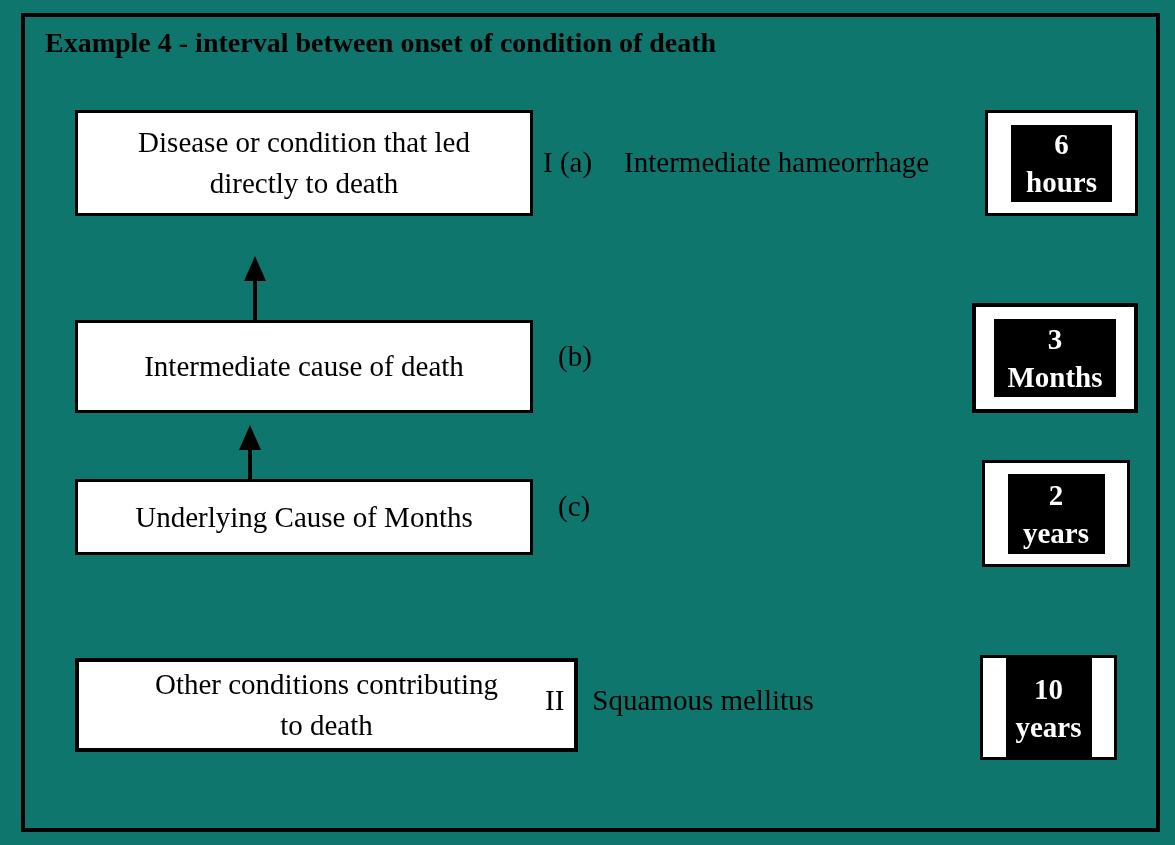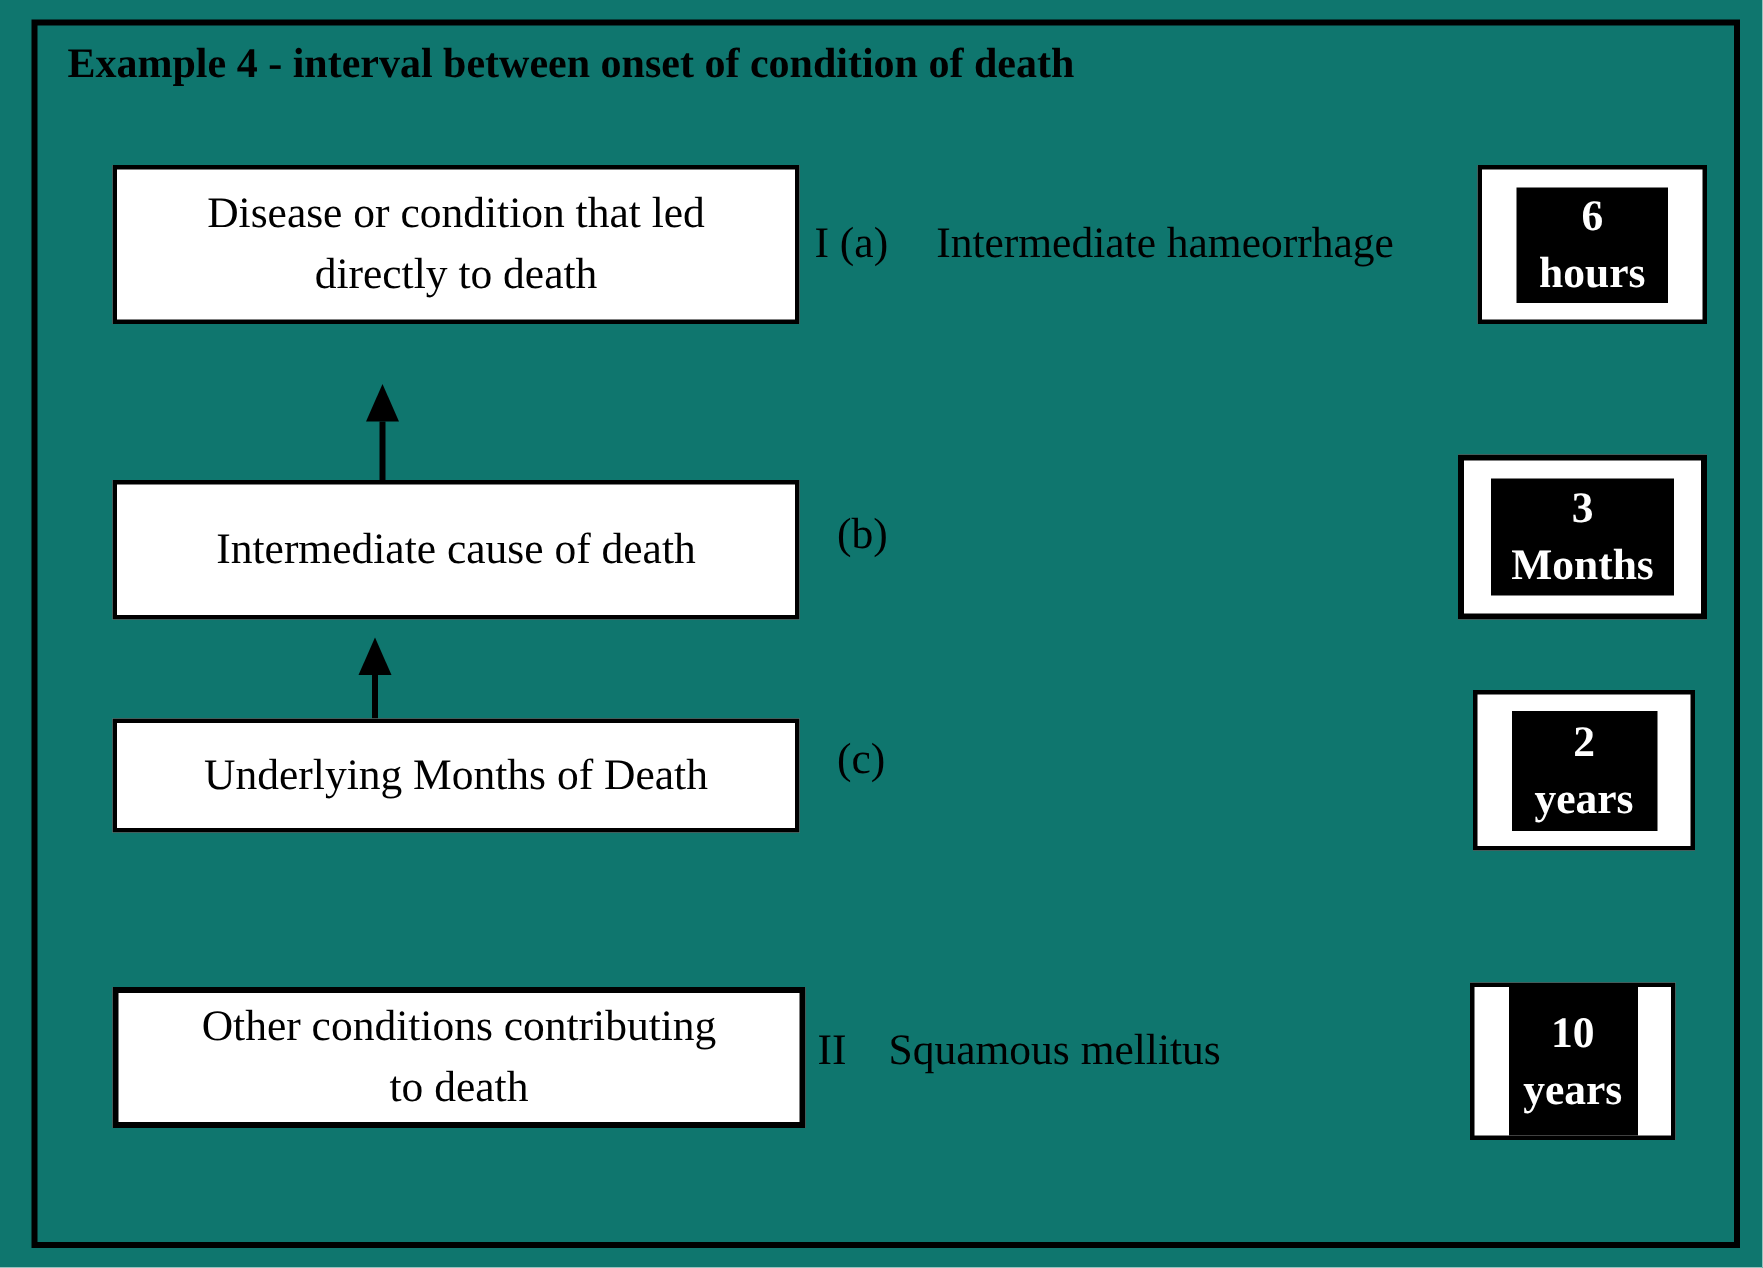--- a/index.html
+++ b/index.html
@@ -39,21 +39,21 @@
     align-items: center;
     text-align: center;
     font-size: 29px;
     line-height: 41px;
     background: #ffffff;
     margin-left: 28px;
   }
   #cat1 { top: 110px; height: 106px; }
   #cat2 { top: 320px; height: 93px; text-align: center; }
   #cat3 { top: 479px; height: 76px; }
-  #cat4 { top: 658px; height: 94px; width: 462px; border-width: 4px; }
+  #cat4 { top: 658px; height: 94px; width: 503px; border-width: 4px; }
   
   .arrow {
     position: absolute;
     display: flex;
     flex-direction: column;
     align-items: center;
   }
   .arrow-head {
     width: 0; height: 0;
     border-left: 11px solid transparent;
@@ -153,21 +153,21 @@
       <div>Months</div>
     </div>
   </div>
 
   <div class="arrow" id="arrow2">
     <div class="arrow-head"></div>
     <div class="arrow-shaft"></div>
   </div>
 
   <div class="cat" id="cat3">
-    <div>Underlying Months of Death</div>
+    <div>Underlying Cause of Months</div>
     <div></div>
   </div>
   <div class="cause" id="cause3">
     <span>(c)</span>
   </div>
   <div class="interval" id="int3">
     <div class="interval-inner">
       <div>2</div>
       <div>years</div>
     </div>

